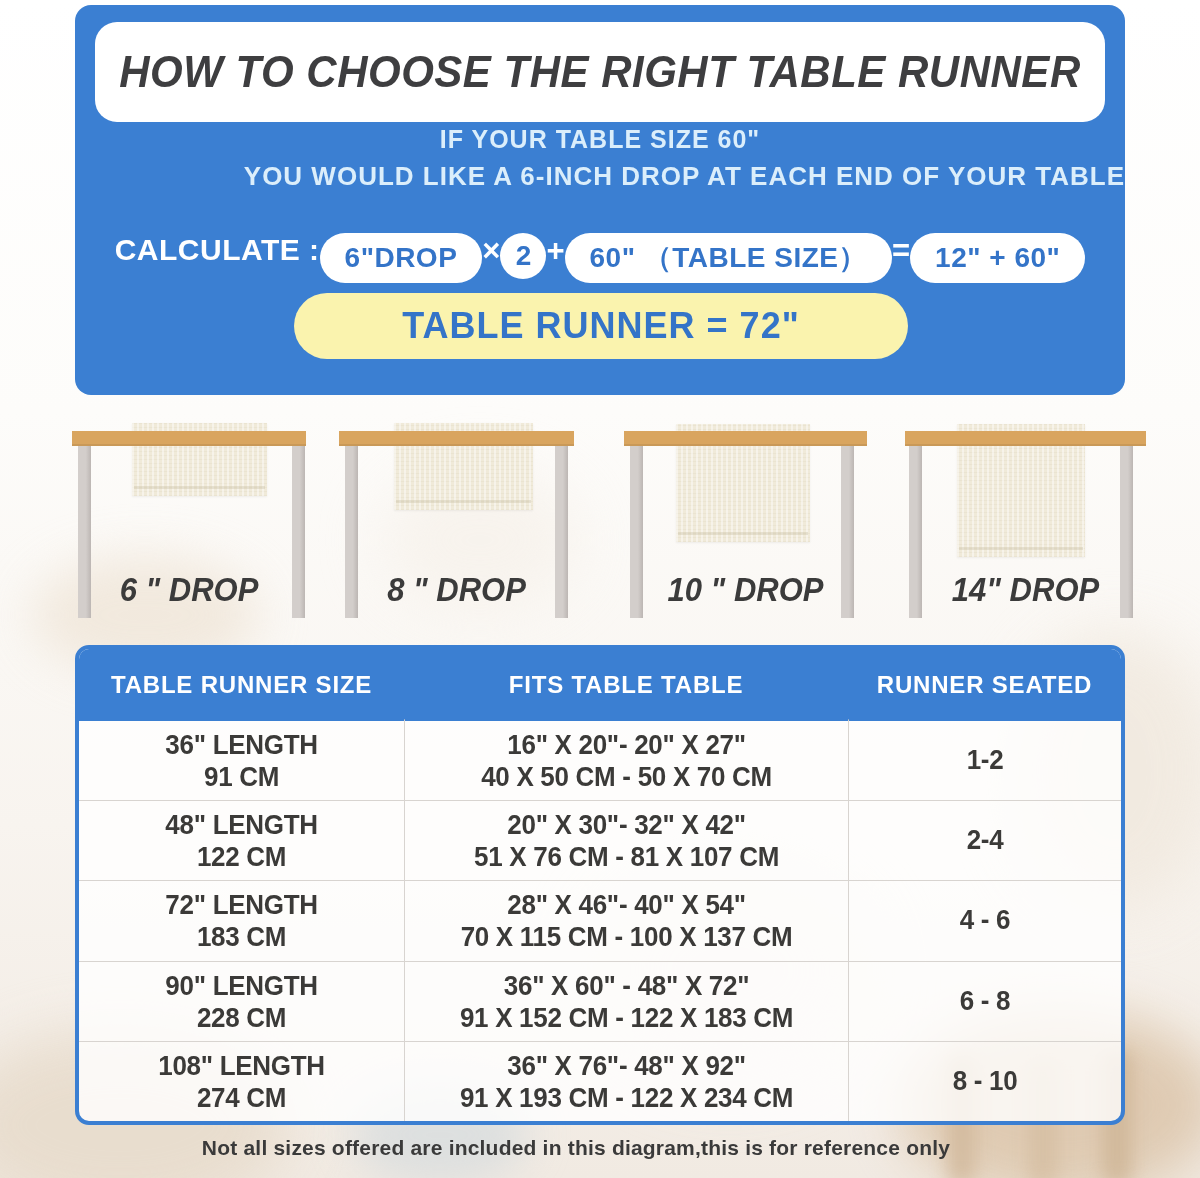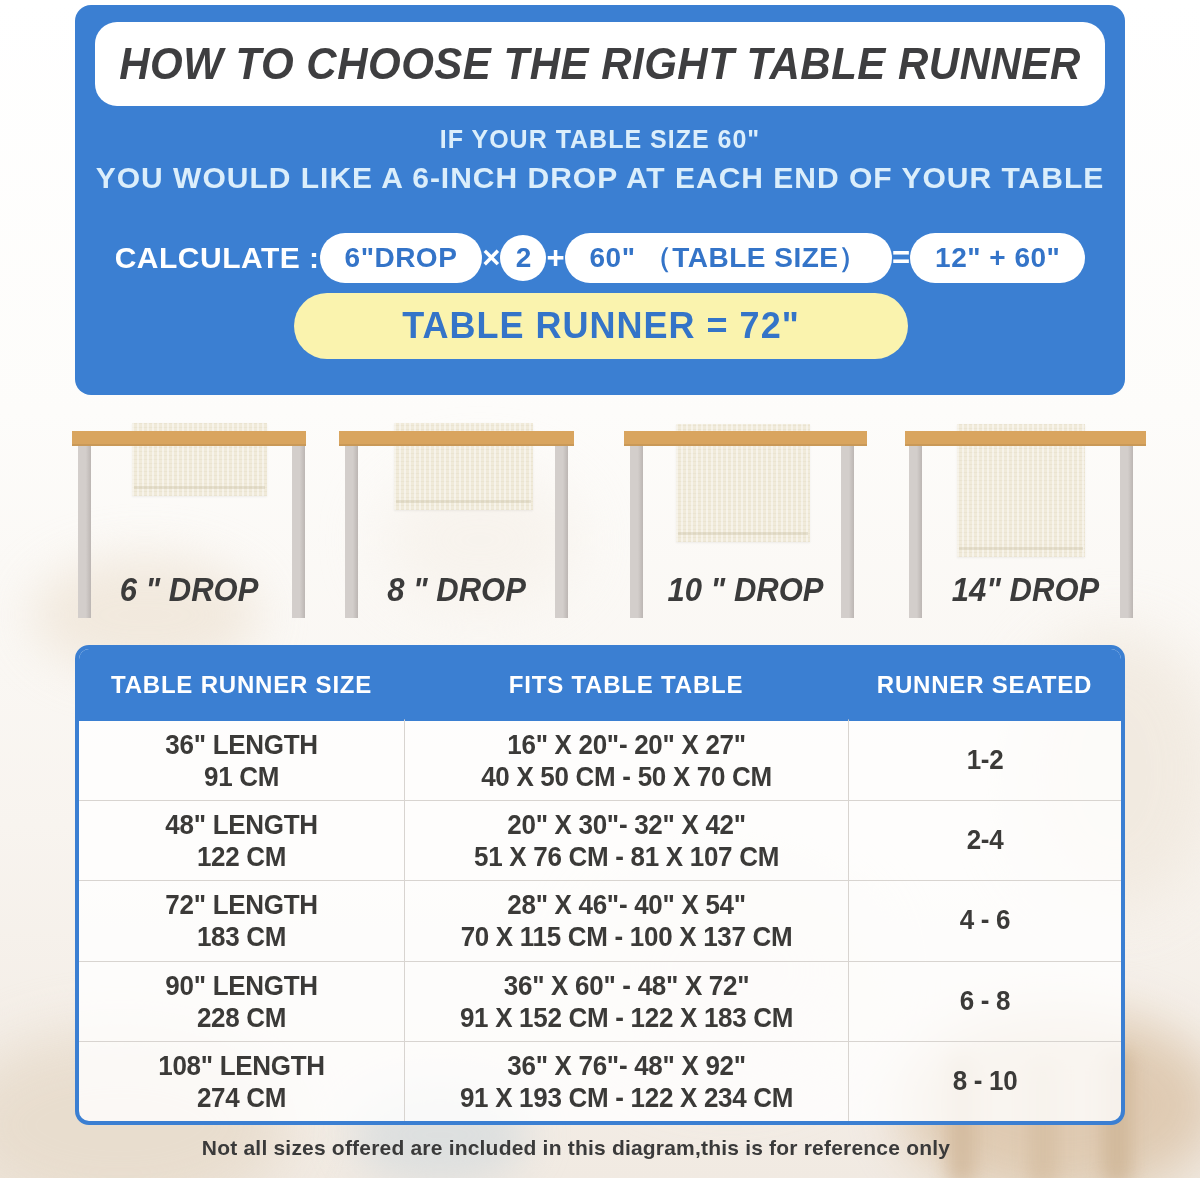--- a/index.html
+++ b/index.html
@@ -17,29 +17,29 @@
   .b5{left:1102px;top:1050px;width:30px;height:135px;border-radius:12px;background:#cfb697;filter:blur(9px);opacity:.85;}
   .b6{left:350px;top:1085px;width:180px;height:100px;background:#ccd6dc;filter:blur(20px);opacity:.55;}
   .b7{left:30px;top:555px;width:230px;height:120px;background:#eee3d4;filter:blur(24px);opacity:.7;}
   .b8{left:1010px;top:630px;width:210px;height:280px;background:#f0e8dd;filter:blur(30px);opacity:.8;}
   .b9{left:590px;top:860px;width:280px;height:220px;background:#f2ebe2;filter:blur(34px);opacity:.7;}
   .b10{left:380px;top:470px;width:200px;height:140px;background:#f5efe7;filter:blur(30px);opacity:.6;}
 
   
   .top-panel{position:absolute;left:75px;top:5px;width:1050px;height:390px;
     background:var(--panel-blue);border-radius:16px;}
-  .title-bar{position:absolute;left:20px;top:17px;width:1010px;height:84px;background:#fff;
+  .title-bar{position:absolute;left:20px;top:17px;width:1010px;height:100px;background:#fff;
     border-radius:22px;display:flex;align-items:center;justify-content:center;}
   .title-bar h1{margin:0;font-size:42px;font-weight:bold;font-style:italic;color:#3e3e40;
     letter-spacing:.5px;white-space:nowrap;transform:scaleY(1.06);}
   .sub{position:absolute;left:0;width:100%;margin:0;text-align:center;color:#dbeefb;
     font-weight:bold;letter-spacing:1px;}
   .sub.l1{top:120px;font-size:25px;}
-  .sub.l2{top:156px;font-size:30px;}
-  .calc-row{position:absolute;left:0;top:228px;width:100%;display:flex;align-items:center;
+  .sub.l2{top:156px;font-size:26px;text-align:right;}
+  .calc-row{position:absolute;left:0;top:228px;width:100%;display:flex;
     justify-content:center;white-space:nowrap;}
   .calc-label{color:#fff;font-size:30px;font-weight:bold;letter-spacing:.5px;}
   .pill{background:#fff;color:var(--pill-blue);font-weight:bold;font-size:28px;height:50px;
     line-height:50px;border-radius:25px;padding:0 25px;letter-spacing:.5px;}
   .op{color:#fff;font-size:31px;font-weight:bold;}
   .circle{background:#fff;color:var(--pill-blue);width:46px;height:46px;border-radius:50%;
     text-align:center;line-height:46px;font-size:28px;font-weight:bold;}
   .result-pill{position:absolute;left:219px;top:288px;width:614px;height:66px;
     background:var(--result-yellow);border-radius:33px;color:var(--pill-blue);
     font-size:36px;font-weight:bold;text-align:center;line-height:66px;letter-spacing:1px;}

